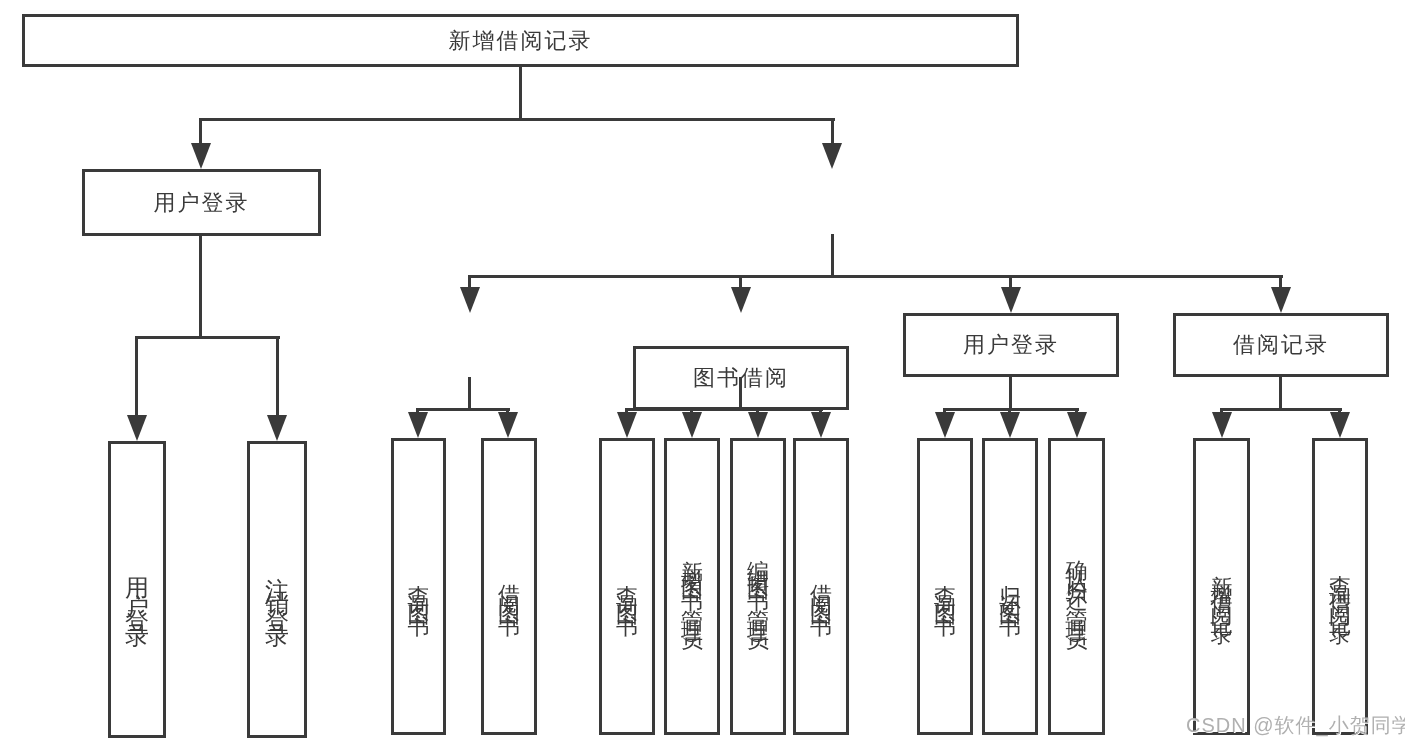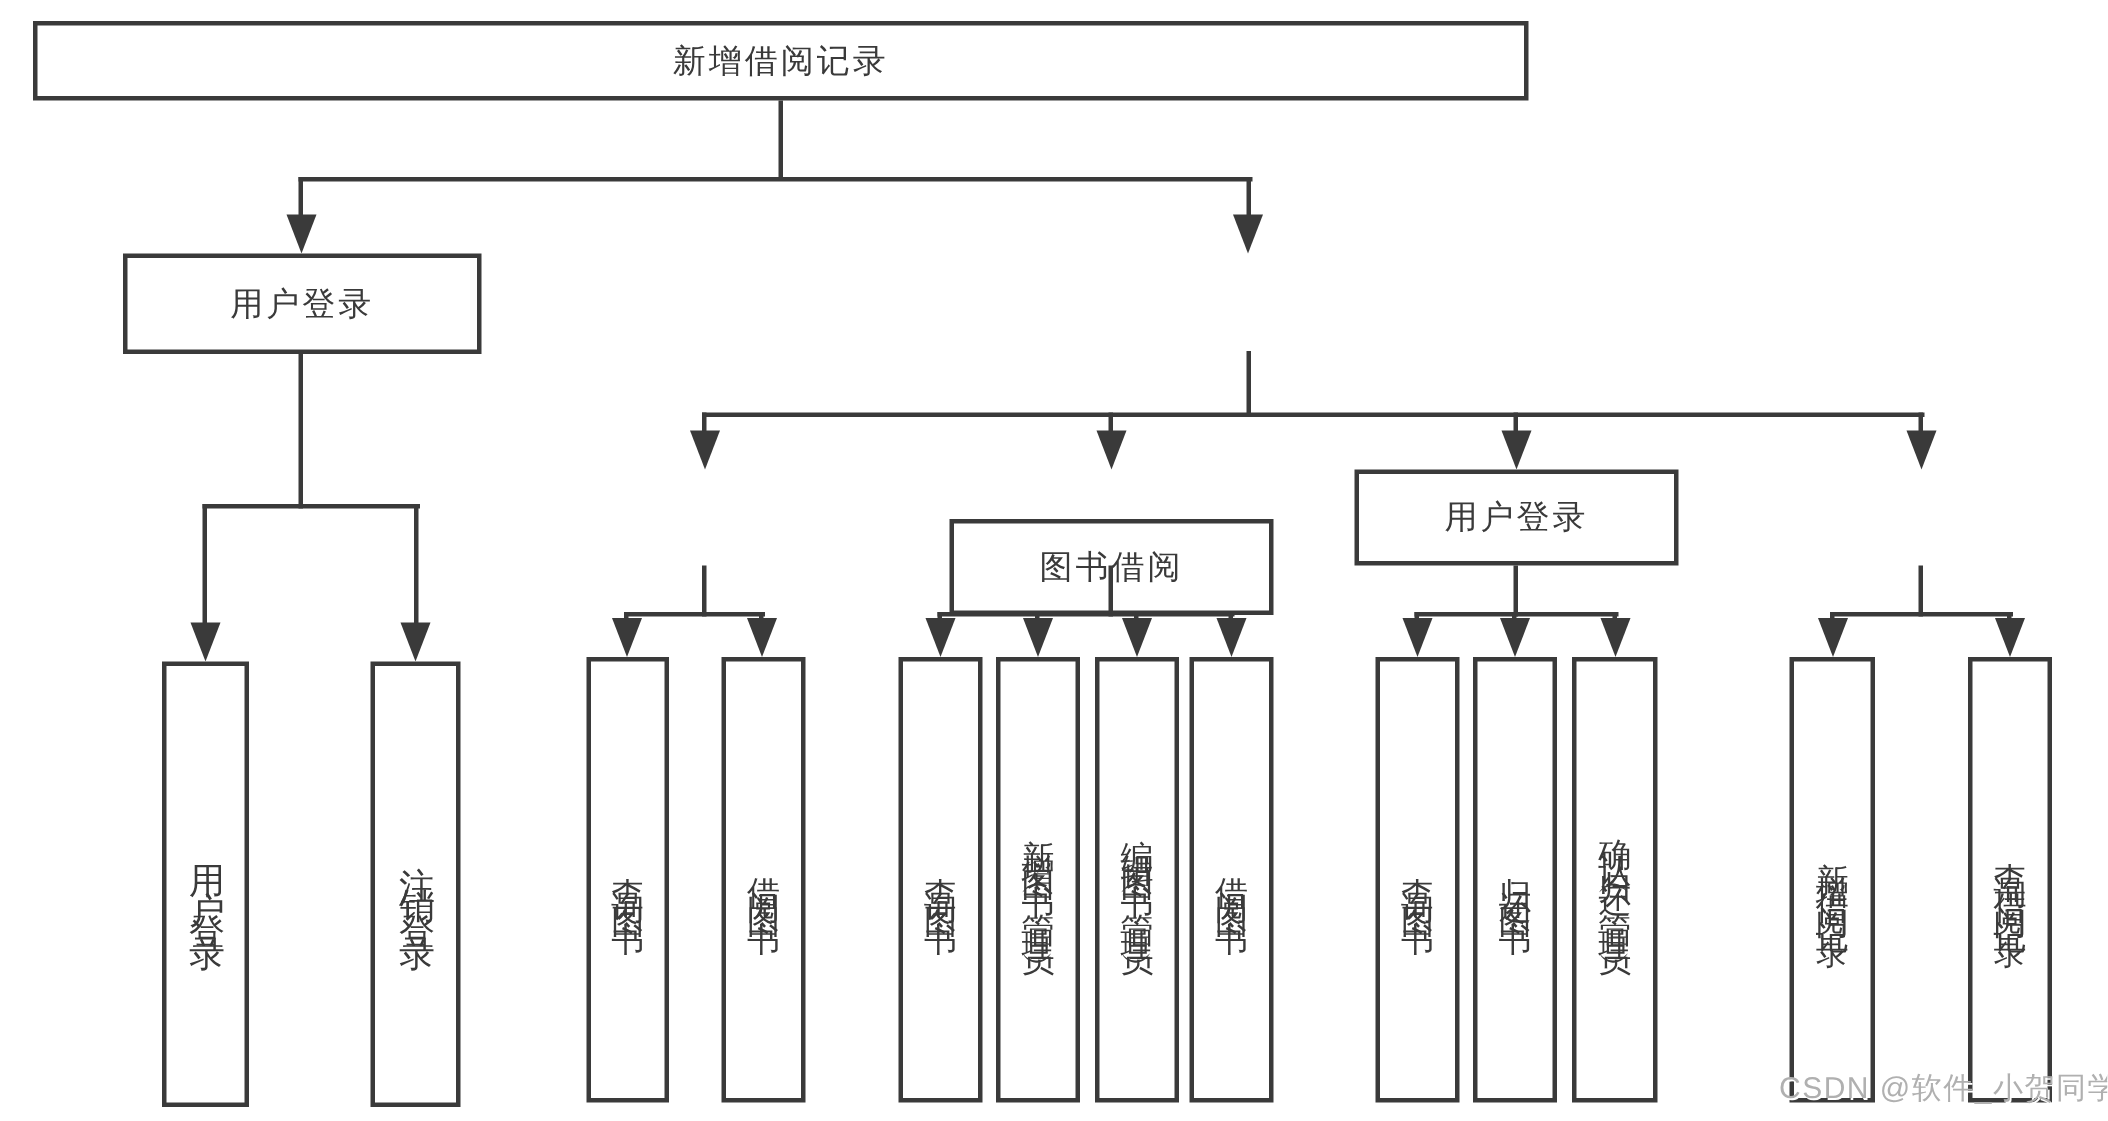--- a/index.html
+++ b/index.html
@@ -69,20 +69,23 @@
   <div class="ahead" style="left:1001px;top:287px;"></div>
   <div class="vline" style="left:1279px;top:275px;height:16px;"></div>
   <div class="ahead" style="left:1271px;top:287px;"></div>
 
   <div class="box" style="left:633px;top:313px;width:216px;height:64px;margin-top:33px;">
     <span class="h-label">图书借阅</span>
   </div>
   <div class="box" style="left:903px;top:313px;width:216px;height:64px;">
     <span class="h-label">用户登录</span>
   </div>
+  <div class="box" style="left:1173px;top:313px;width:216px;height:64px;">
+    <span class="h-label">借阅记录</span>
+  </div>
 
   <div class="vline" style="left:468px;top:377px;height:34px;"></div>
   <div class="hline" style="left:416px;top:408px;width:94px;"></div>
   <div class="vline" style="left:416px;top:408px;height:10px;"></div>
   <div class="ahead" style="left:408px;top:412px;"></div>
   <div class="vline" style="left:506px;top:408px;height:10px;"></div>
   <div class="ahead" style="left:498px;top:412px;"></div>
 
   <div class="vline" style="left:739px;top:377px;height:34px;"></div>
   <div class="hline" style="left:625px;top:408px;width:198px;"></div>

